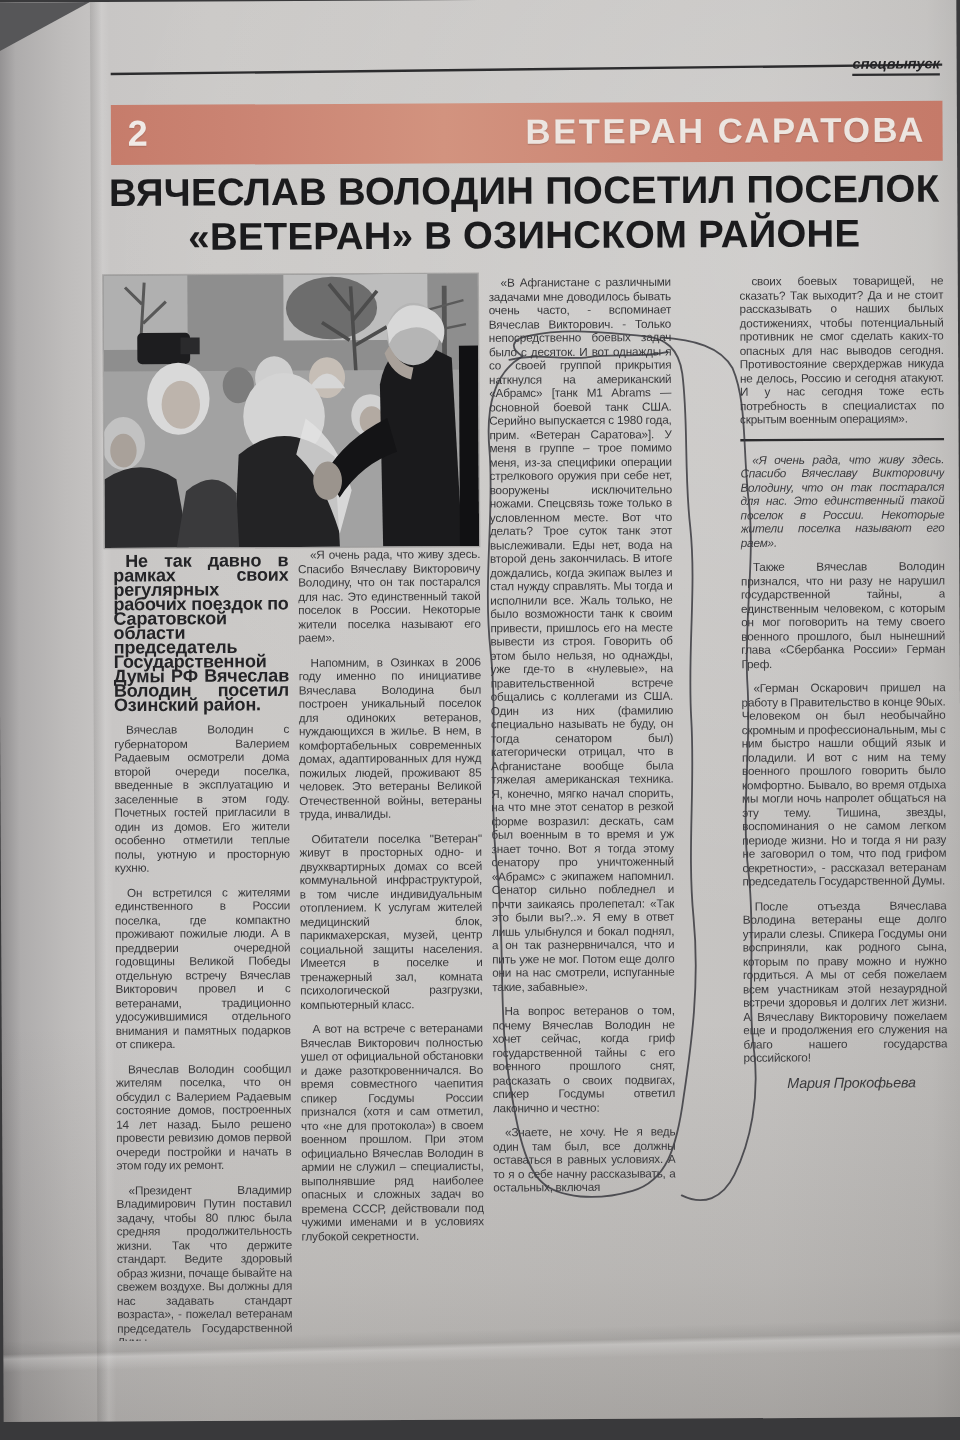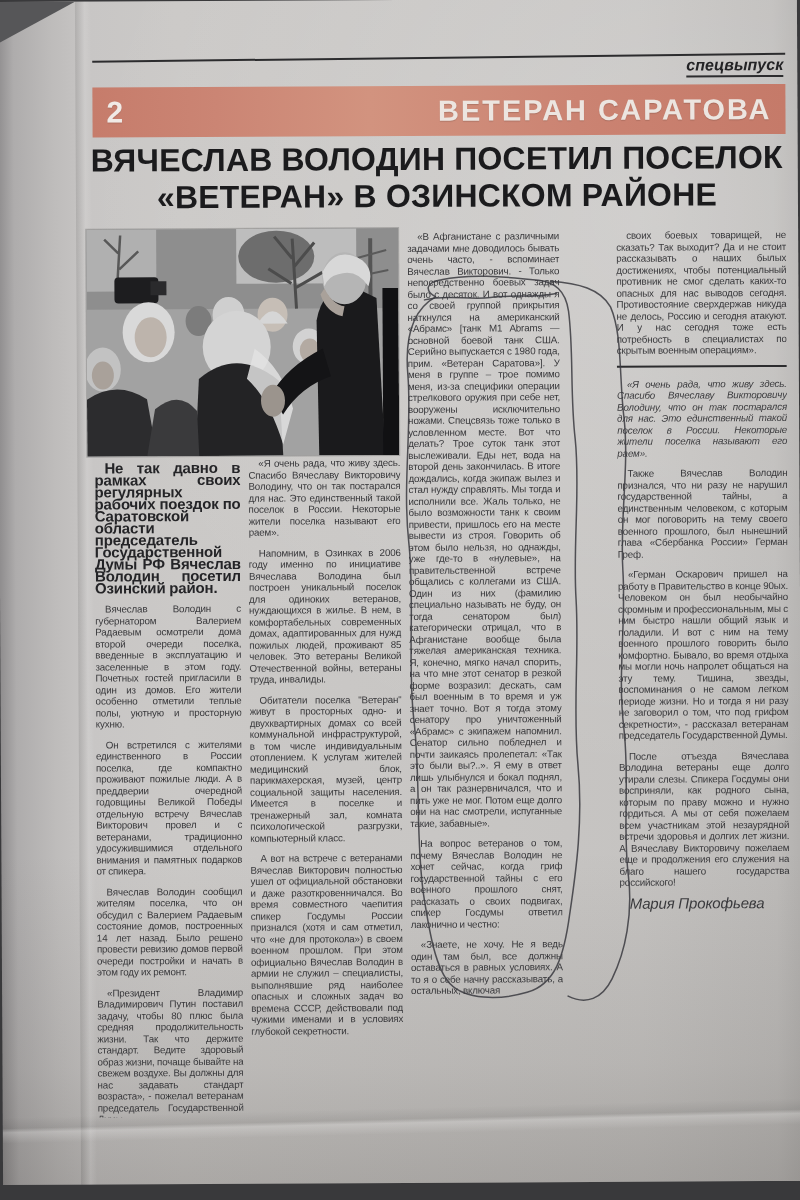--- a/index.html
+++ b/index.html
@@ -31,22 +31,22 @@
     position:absolute;left:0;top:1108px;width:800px;height:26px;
     background:linear-gradient(to bottom,rgba(0,0,0,0) 0%,rgba(0,0,0,0.07) 42%,rgba(255,255,255,0.22) 58%,rgba(0,0,0,0) 100%);
     transform:rotate(-1.1deg);
   }
   
   .top-rule{
     position:absolute;left:95px;top:57px;width:693px;height:2px;background:#2c2c2e;
     transform:rotate(-0.35deg);
   }
   .issue-label{
-    position:absolute;right:14px;top:58px;
-    font-size:16px;font-weight:bold;font-style:italic;color:#242426;
+    position:absolute;right:14px;top:48px;
+    font-size:12px;font-weight:bold;font-style:italic;color:#242426;
     border-bottom:2px solid #2c2c2e;padding-bottom:1px;
   }
   .banner{
     position:absolute;left:95px;top:86px;width:693px;height:50px;
     background:linear-gradient(90deg,#c67c6b 0%,#cb8574 18%,#d2937f 40%,#cb8372 70%,#c57a69 100%);
     display:flex;align-items:center;justify-content:space-between;
     padding:0 14px;box-sizing:border-box;
   }
   .banner .page-num{font-size:30px;font-weight:bold;color:#f0eae6;text-shadow:0 1px 1px rgba(0,0,0,0.12);}
   .banner .section-title{
@@ -72,21 +72,21 @@
   }
   .col p{margin:0 0 9px 0;text-indent:10px;}
   #col1{left:95px;top:461px;width:146px;height:655px;}
   #col2{left:249px;top:457px;width:152px;height:660px;}
   #col3{left:409px;top:231px;width:152px;height:900px;}
   #col4{left:618px;top:231px;width:170px;height:905px;}
   .lead{font-weight:bold;font-size:15px;line-height:12px;color:#242427;}
   .col-rule{height:2px;background:#2c2c2e;margin:4px 0 11px 0;}
   .pull-quote{font-style:italic;color:#3c3c3f;}
   .signature{
-    text-align:left;font-style:italic;margin-top:16px;font-size:15px;color:#3a3a3d;
+    text-align:center;font-style:italic;margin-top:16px;font-size:12px;color:#3a3a3d;
     text-indent:0;
   }
   
   .pen{position:absolute;left:0;top:0;width:800px;height:1183px;pointer-events:none;}
   .pen path{fill:none;stroke:#3a3a40;stroke-width:1.5;stroke-linecap:round;opacity:0.85;}
 </style>
 </head>
 <body>
 
 <div class="sheet">

